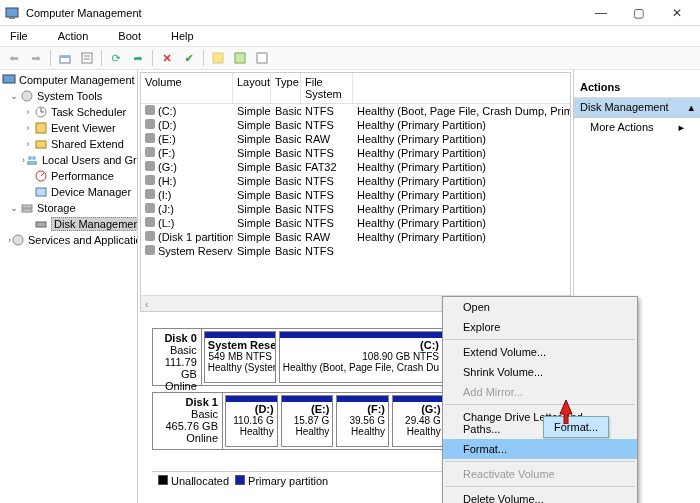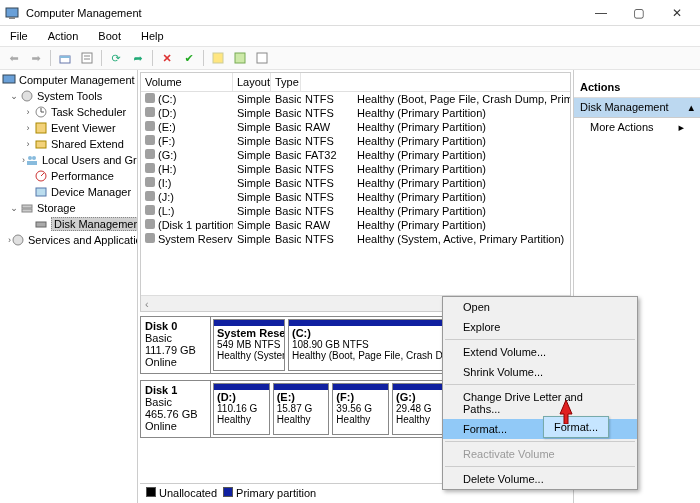--- a/index.html
+++ b/index.html
@@ -2,41 +2,41 @@
 <html><head>
 <meta charset="utf-8">
 <style>
 * { box-sizing: border-box; margin: 0; padding: 0; font-family: "Segoe UI", Tahoma, sans-serif; font-size: 11px; }
 html, body { width: 700px; height: 503px; overflow: hidden; background: #fff; }
 .titlebar { height: 26px; display: flex; align-items: center; padding: 0 4px; border-bottom: 1px solid #ddd; }
 .titlebar .icon { width: 16px; height: 16px; margin-right: 6px; }
 .titlebar .title { flex: 1; }
 .winbtns { display: flex; }
 .winbtns div { width: 38px; height: 22px; display: flex; align-items: center; justify-content: center; font-family: Arial; font-size: 12px; color: #333; }
-.menubar { height: 20px; display: flex; align-items: center; padding: 0 4px; gap: 8px; }
+.menubar { height: 20px; display: flex; align-items: center; padding: 0 4px; gap: 18px; }
 .menubar span { padding: 2px 6px; }
 .toolbar { height: 24px; border-top: 1px solid #e5e5e5; border-bottom: 1px solid #e5e5e5; display: flex; align-items: center; padding: 0 4px; gap: 2px; background: #fafafa; }
 .toolbar .tbtn { width: 20px; height: 20px; display: flex; align-items: center; justify-content: center; font-size: 11px; }
 .toolbar .sep { width: 1px; height: 16px; background: #ccc; margin: 0 2px; }
 .main { display: flex; height: calc(503px - 26px - 20px - 24px); }
 .tree { width: 138px; border-right: 1px solid #ccc; padding: 2px; overflow: hidden; white-space: nowrap; }
 .tree .node { display: flex; align-items: center; height: 16px; padding: 1px 0; }
 .tree .twisty { width: 12px; text-align: center; color: #555; font-size: 9px; }
 .tree .ticon { width: 14px; height: 14px; margin-right: 3px; }
 .tree .sel { background: #d0d0d0; border: 1px dotted #888; padding: 0 2px; }
 .center { flex: 1; display: flex; flex-direction: column; border-right: 1px solid #ccc; min-width: 0; }
 .vollist { height: 240px; border: 1px solid #ccc; margin: 2px; display: flex; flex-direction: column; }
 .vhdr { display: flex; background: #fff; border-bottom: 1px solid #e0e0e0; }
 .vhdr div { padding: 3px 4px; border-right: 1px solid #e5e5e5; font-weight: 400; }
 .vbody { flex: 1; overflow: hidden; }
 .vrow { display: flex; height: 14px; align-items: center; }
 .vrow div { padding: 0 4px; white-space: nowrap; overflow: hidden; }
 .vicon { width: 10px; height: 10px; background: #a0a0a0; border-radius: 2px; display: inline-block; margin-right: 3px; }
 .hscroll { height: 16px; background: #f0f0f0; border-top: 1px solid #ddd; display:flex; align-items:center; justify-content:space-between; padding:0 4px; color:#888; }
-.disks { flex: 1; margin: 2px; overflow: hidden; position: relative; }
+.disks { flex: 1; margin: 14px; overflow: hidden; position: relative; text-align: right; }
 .diskrow { border: 1px solid #888; margin-bottom: 6px; display: flex; height: 58px; }
 .diskinfo { width: 70px; border-right: 1px solid #888; padding: 3px 4px; background: #fff; }
 .diskinfo .dn { font-weight: bold; }
 .partwrap { flex: 1; display: flex; gap: 3px; padding: 2px; }
 .part { border: 1px solid #888; flex: 1; min-width: 0; position: relative; background: #fff; overflow: hidden; }
 .part .pbar { height: 6px; background: #1020a0; }
 .part .ptxt { padding: 2px 3px; font-size: 10px; line-height: 11px; white-space: nowrap; overflow: hidden; }
 .part.sel { outline: 2px dashed #444; }
 .legend { position: absolute; bottom: 0; left: 0; right: 0; height: 18px; border-top: 1px solid #ccc; display: flex; align-items: center; padding: 0 6px; gap: 6px; background:#fff; }
 .lg { width: 10px; height: 10px; border: 1px solid #555; display: inline-block; margin-right: 3px; }
@@ -227,20 +227,21 @@
         <span>Services and Applications</span>
       </div>
   </div>
 
   <div class="center">
     <div class="vollist">
       <div class="vhdr">
         <div class="c-vol">Volume</div>
         <div class="c-lay">Layout</div>
         <div class="c-typ">Type</div>
+        <div class="c-fs">File System</div>
       </div>
       <div class="vbody" id="vbody">
           <div class="vrow">
             <div class="c-vol"><span class="vicon"></span>(C:)</div>
             <div class="c-lay">Simple</div>
             <div class="c-typ">Basic</div>
             <div class="c-fs">NTFS</div>
             <div class="c-st">Healthy (Boot, Page File, Crash Dump, Primary Partition)</div>
           </div>
           <div class="vrow">
@@ -304,21 +305,20 @@
             <div class="c-lay">Simple</div>
             <div class="c-typ">Basic</div>
             <div class="c-fs">RAW</div>
             <div class="c-st">Healthy (Primary Partition)</div>
           </div>
           <div class="vrow">
             <div class="c-vol"><span class="vicon"></span>System Reserved (K:)</div>
             <div class="c-lay">Simple</div>
             <div class="c-typ">Basic</div>
             <div class="c-fs">NTFS</div>
-            <div class="c-st">Healthy (System, Active, Primary Partition)</div>
           </div>
         </div>
       <div class="hscroll">
           <span>‹</span>
           <span>›</span>
         </div>
     </div>
 
     <div class="disks">
       <div id="disks-container">
@@ -398,20 +398,21 @@
       </div>
   </div>
 </div>
 
 <div class="ctxmenu">
   <div class="ci">Open</div>
   <div class="ci">Explore</div>
   <div class="csep"></div>
   <div class="ci">Extend Volume...</div>
   <div class="ci">Shrink Volume...</div>
+  <div class="ci dis">Add Mirror...</div>
   <div class="csep"></div>
   <div class="ci">Change Drive Letter and Paths...</div>
   <div class="ci hl">Format...</div>
   <div class="csep"></div>
   <div class="ci dis">Reactivate Volume</div>
   <div class="csep"></div>
   <div class="ci">Delete Volume...</div>
 
 </div>
 

